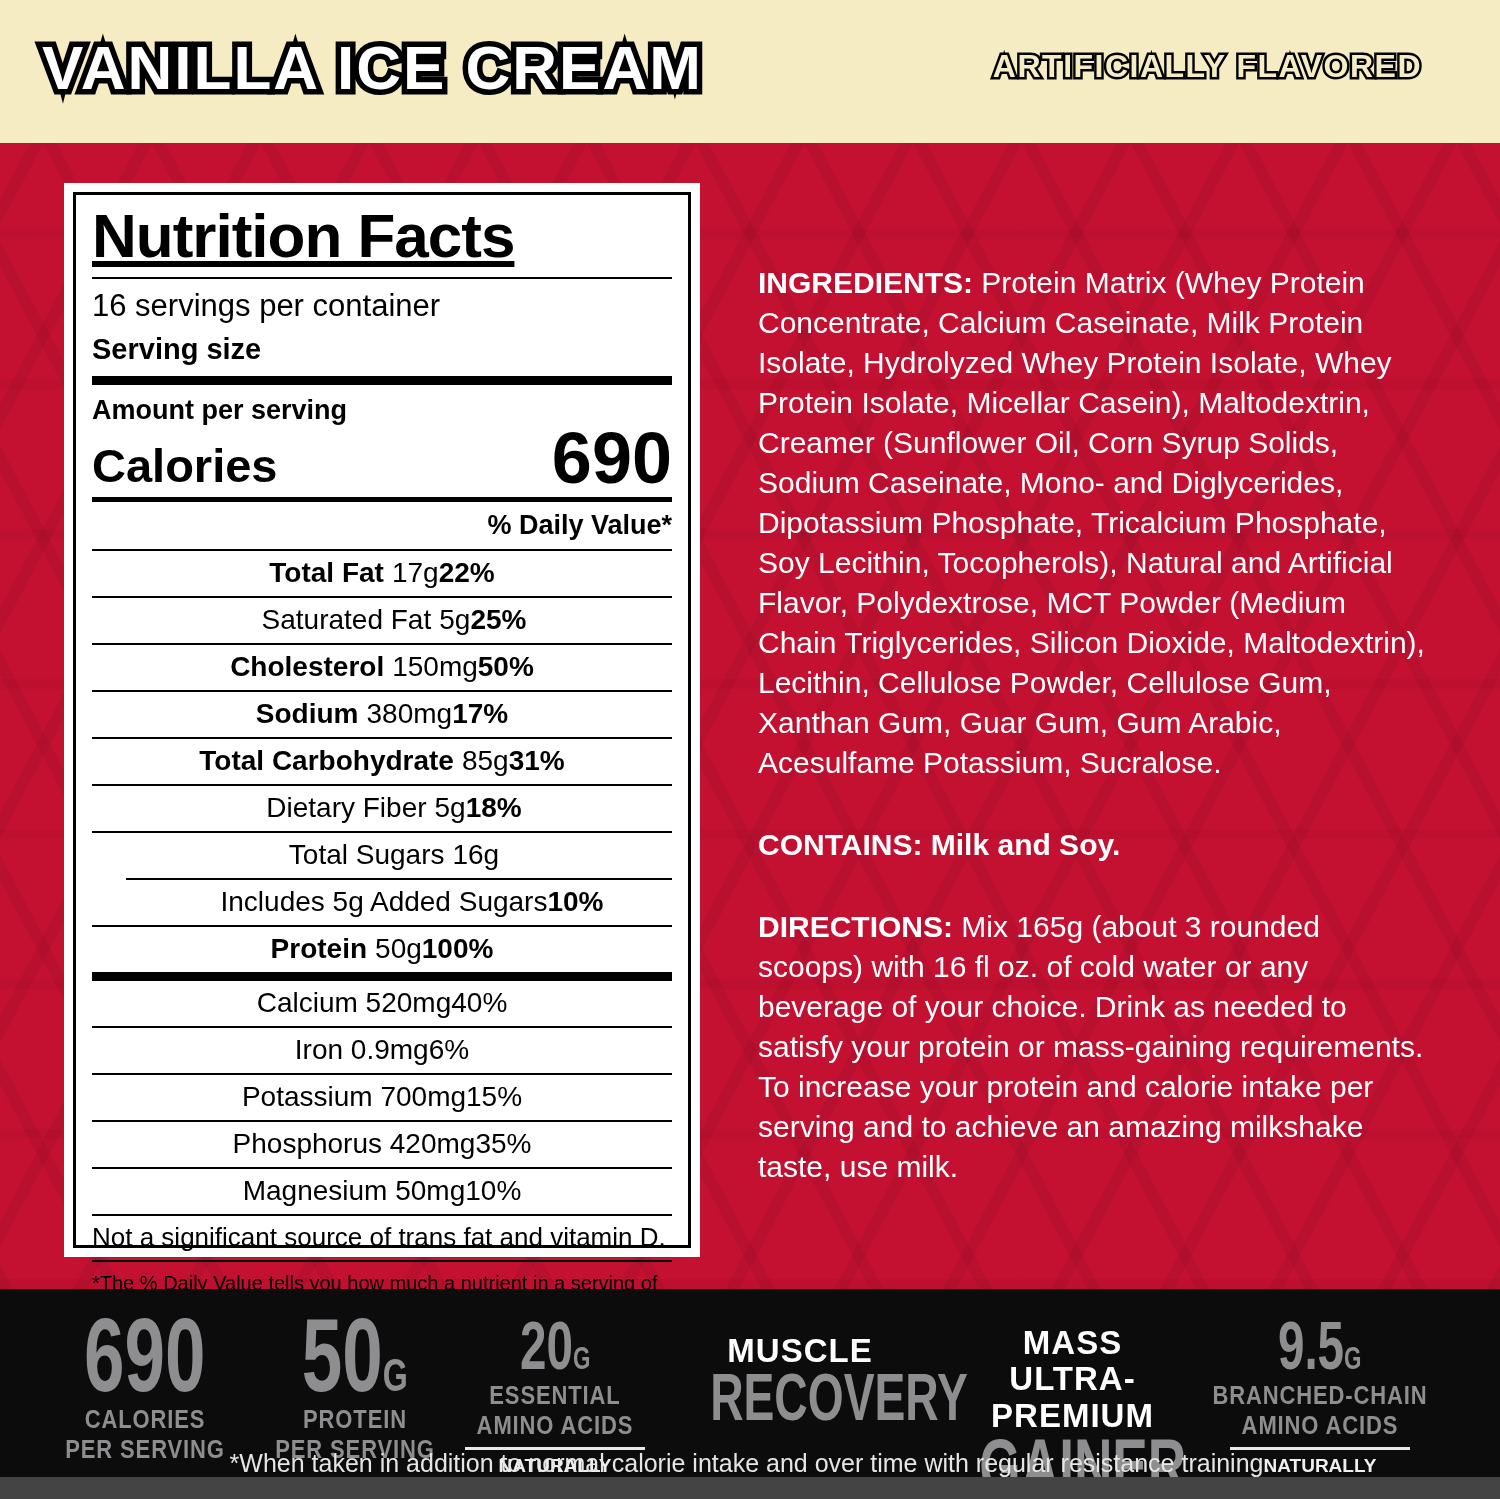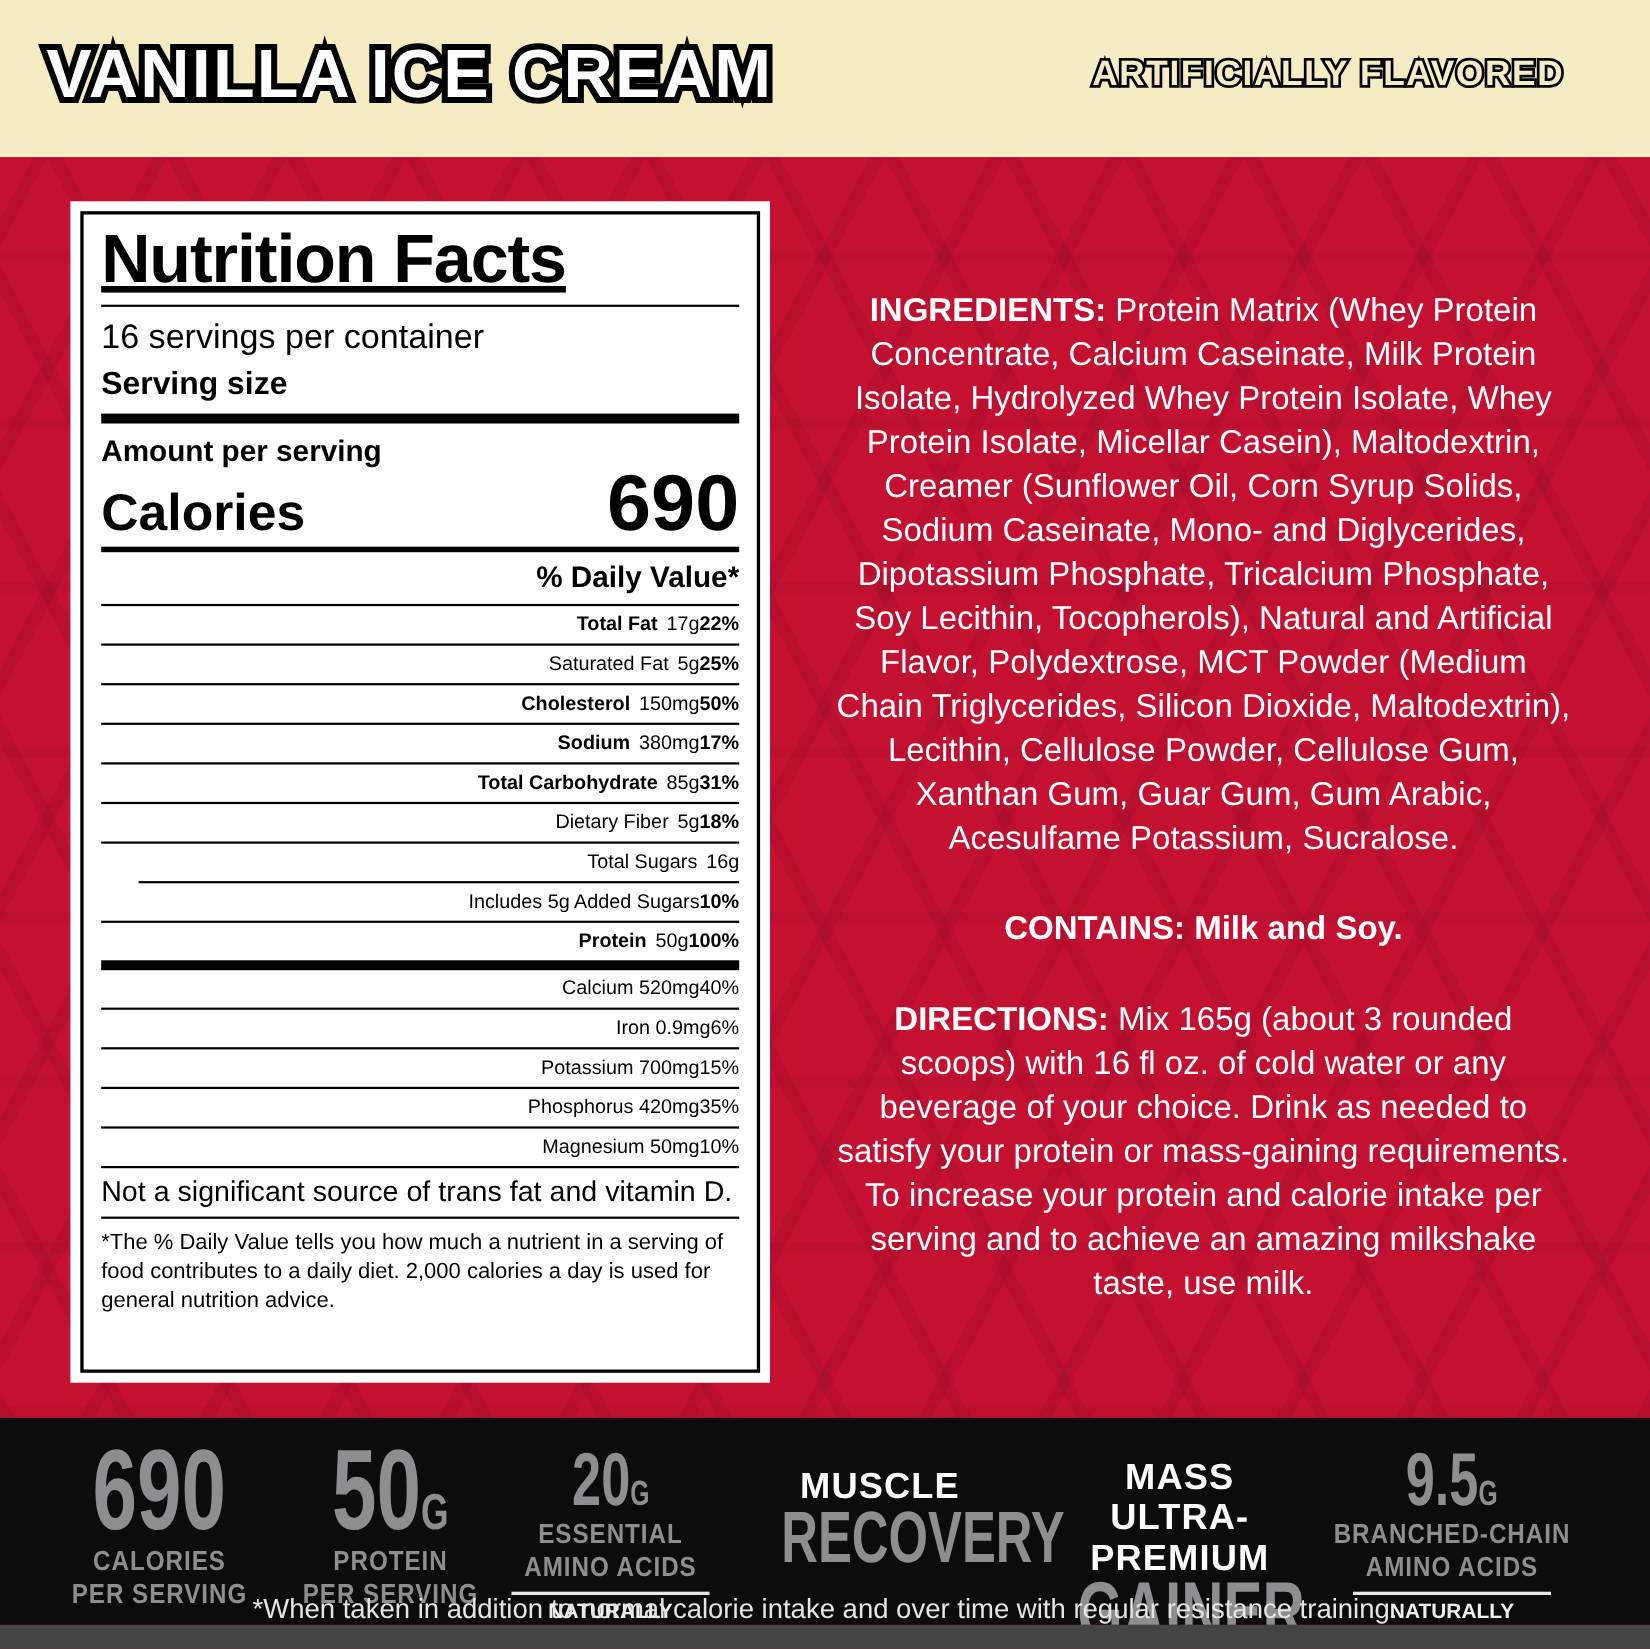--- a/index.html
+++ b/index.html
@@ -40,33 +40,33 @@
   .rule-thin{ border-top:2px solid #000; }
   .nf-servings{ font-size:31px; padding:9px 0 2px 0; }
   .nf-serving-size{ display:flex; gap:30px; font-size:29px; font-weight:700; padding:7px 0 10px 0; }
   .bar-thick{ height:9px; background:#000; }
   .bar-med{ height:5px; background:#000; }
   .nf-aps{ font-size:27px; font-weight:700; padding-top:10px; }
   .nf-cal-row{ display:flex; justify-content:space-between; align-items:flex-end; padding:2px 0 8px 0; }
   .nf-cal-label{ font-size:47px; font-weight:700; line-height:1; }
   .nf-cal-value{ font-size:72px; font-weight:700; line-height:0.85; }
   .nf-dv-header{ text-align:right; font-size:27px; font-weight:700; padding:8px 0; }
-  .nf-row{ display:flex; justify-content:flex-end; align-items:baseline; font-size:18px; padding:6px 0 7px 0; border-top:2px solid #000; }
+  .nf-row{ display:flex; justify-content:center; align-items:baseline; font-size:28px; padding:6px 0 7px 0; border-top:2px solid #000; }
   .nf-row .amt{ margin-left:8px; font-weight:400; }
   .nf-row b{ font-weight:700; }
   .dv-b{ font-weight:700; }
   .i1{ padding-left:24px; }
   .b-indent{ margin-left:34px; padding-left:26px; }
   .nf-note{ font-size:26px; padding:6px 0 7px 0; border-top:2px solid #000; }
   .nf-footnote{ font-size:20px; line-height:1.32; padding-top:8px; border-top:2px solid #000; }
   .minerals .nf-row{ font-weight:400; }
   .no-border{ border-top:none; }
 
   
-  .right-col{ position:absolute; left:758px; top:120px; width:672px; color:#fff; font-size:30px; line-height:40px; font-weight:400;text-align:center; }
+  .right-col{ position:absolute; left:758px; top:120px; width:672px; color:#fff; font-size:30px; line-height:40px; font-weight:400; }
   .right-col p{ margin-bottom:42px; }
   .right-col b{ font-weight:700; }
 
   
   .bottom-banner{ position:absolute; left:0; top:1289px; width:1500px; height:210px; background:#0C0C0C; }
   .stat{ position:absolute; text-align:center; color:#8E8E90; }
   .cond{ display:inline-block; transform:scaleX(0.70); transform-origin:50% 100%; white-space:nowrap; line-height:0.85; font-weight:700; }
   .big-num{ font-size:104px; }
   .big-num-sm{ font-size:68px; }
   .unit{ font-size:46px; font-weight:700; }

